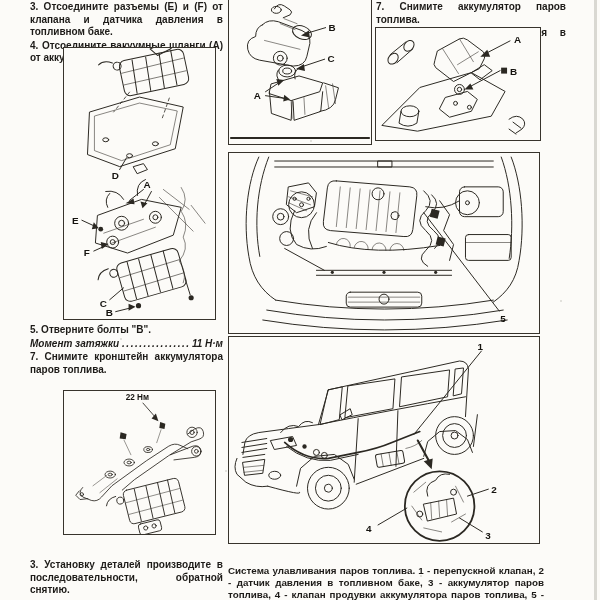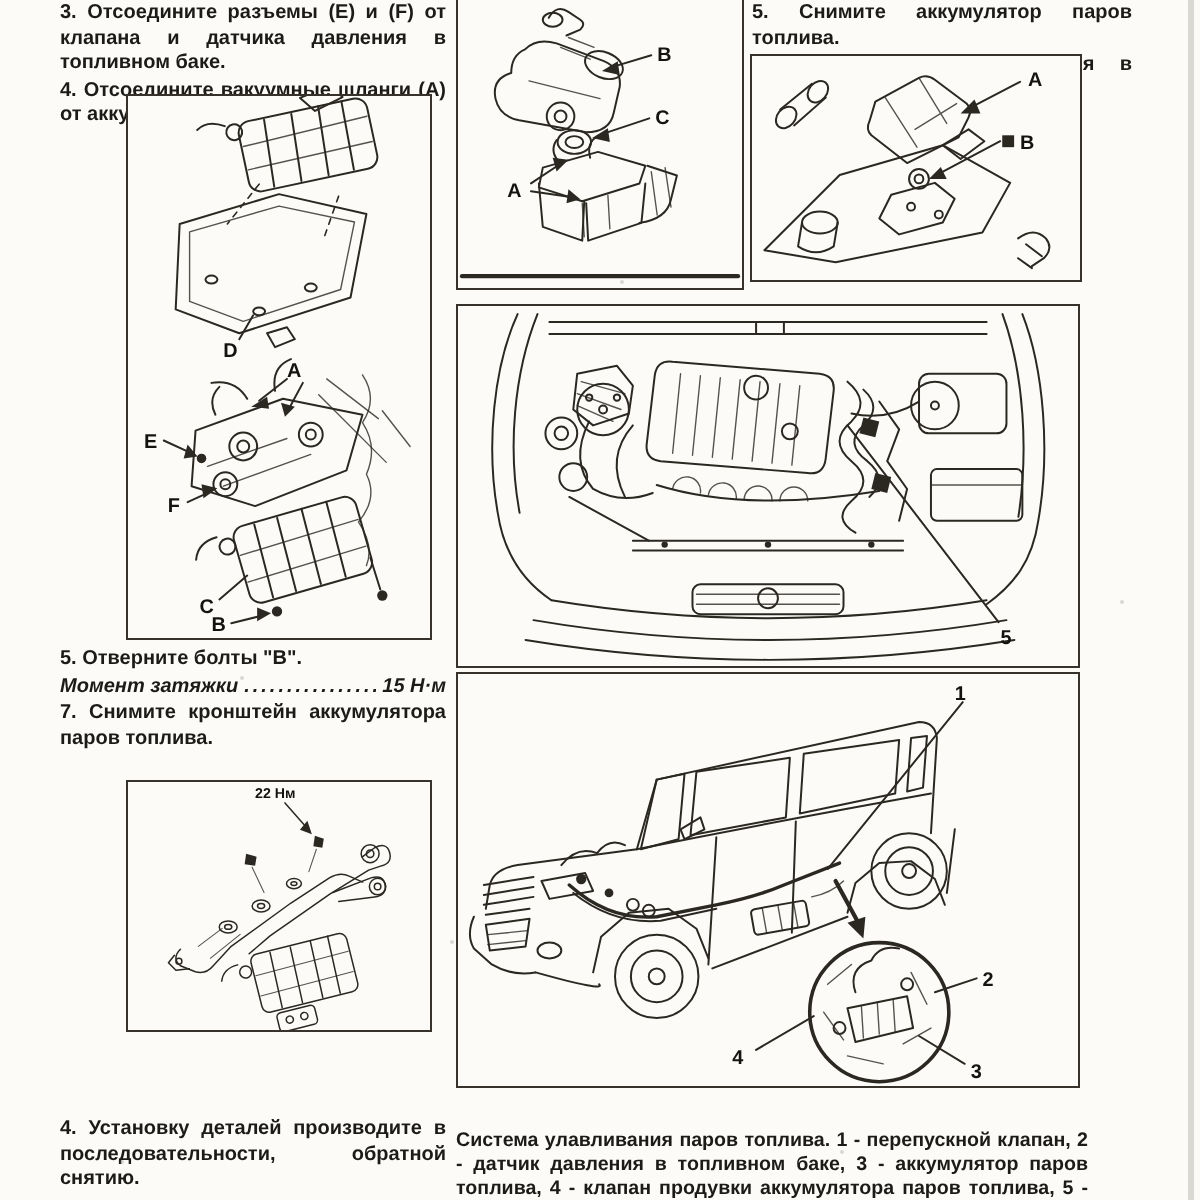--- a/index.html
+++ b/index.html
@@ -113,26 +113,26 @@
       <circle class="f" cx="128" cy="251" r="2.6"></circle>
         <line x1="127" y1="248" x2="122" y2="232"></line>
     </svg>
   </div>
 
   <div class="blk" style="left:30px;top:324px;width:193px;">
     <p class="t">5. Отверните болты "В".</p>
     <p class="t torque">
       <span>Момент затяжки</span>
       <span class="dotfill">................................................</span>
-      <span>15 Н·м</span>
+      <span>11 Н·м</span>
     </p>
     <p class="t">7. Снимите кронштейн аккумулятора паров топлива.</p>
   </div>
 
-  <div class="fig" style="left:63px;top:390px;width:153px;height:126px;text-align:right;">
+  <div class="fig" style="left:63px;top:390px;width:153px;height:145px;text-align:right;">
     <svg viewBox="0 0 152 166">
       <text class="lblS" x="60" y="11">22 Нм</text>
       <line x1="80" y1="14" x2="94" y2="30"></line>
         <polygon class="f" points="98,35 90,32 95,26"></polygon>
       <polygon class="f" points="100,36 106,38 105,44 99,43"></polygon>
       <line class="h" x1="101" y1="45" x2="96" y2="60"></line>
       <polygon class="f" points="54,48 61,50 60,56 53,55"></polygon>
       <line class="h" x1="58" y1="57" x2="66" y2="74"></line>
       <g>
         <path d="M10 112 q-6 6 0 11 l10 4 q7 2 12 -4 l12 -13 40 -29 26 -17 q7 -4 13 -1 l9 4"></path>
@@ -163,21 +163,21 @@
         <circle cx="55" cy="118" r="4"></circle>
           <path d="M51 112 q-10 0 -13 8"></path>
         <rect x="68" y="150" width="26" height="13" rx="3"></rect>
           <circle cx="76" cy="156" r="2.4"></circle>
           <circle cx="86" cy="156" r="2.4"></circle>
       </g>
     </svg>
   </div>
 
   <div class="blk" style="left:30px;top:559px;width:193px;">
-    <p class="t">4. Установку деталей производите в последовательности, обратной снятию.</p>
+    <p class="t">3. Установку деталей производите в последовательности, обратной снятию.</p>
   </div>
 
   <div class="fig noTop" style="left:228px;top:0;width:144px;height:145px;">
     <svg viewBox="0 0 144 144">
       <path d="M46 8 q4 -7 10 -3 l6 4 q3 2 0 5 l-7 3"></path>
       <ellipse cx="48" cy="9" rx="5" ry="3.5"></ellipse>
       <path d="M34 24 q-7 3 -7 12 q-10 3 -8 13 q2 9 12 11 l34 6 q12 0 14 -10 l3 -13 q1 -9 -8 -13 l-24 -9 q-10 -3 -16 3 z"></path>
       <ellipse cx="74" cy="32" rx="10" ry="6.5" transform="rotate(22 74 32)"></ellipse>
       <path class="h" d="M56 18 l13 5 M52 23 l15 6 M36 40 l36 9"></path>
       <circle cx="52" cy="58" r="7"></circle>
@@ -200,21 +200,21 @@
       <line x1="37" y1="92" x2="52" y2="82"></line>
         <polygon class="f" points="56,80 50,86 48,79"></polygon>
       <line x1="37" y1="96" x2="58" y2="99"></line>
         <polygon class="f" points="62,100 55,102 56,95"></polygon>
       <text class="lbl" x="25" y="99">A</text>
       <line class="tk" x1="2" y1="139" x2="142" y2="139"></line>
     </svg>
   </div>
 
   <div class="blk" style="left:376px;top:1px;width:190px;">
-    <p class="t">5. Снимите аккумулятор паров топлива.</p>
+    <p class="t">7. Снимите аккумулятор паров топлива.</p>
     <p class="t">2. Снимите датчик давления в топливном баке (А).</p>
   </div>
 
   <div class="fig" style="left:375px;top:27px;width:166px;height:114px;">
     <svg viewBox="0 0 165 113">
       <path d="M14 27 L30 14 M21 35 L37 21"></path>
       <ellipse cx="17" cy="31" rx="4.5" ry="6" transform="rotate(40 17 31)"></ellipse>
       <ellipse cx="33" cy="18" rx="4.5" ry="6" transform="rotate(40 33 18)"></ellipse>
       <g>
         <path d="M62 23 l22 -12 q4 -2 8 1 l16 12 q3 3 1 7 l-5 10 -26 13 -18 -14 q-3 -3 -1 -7 z"></path>

